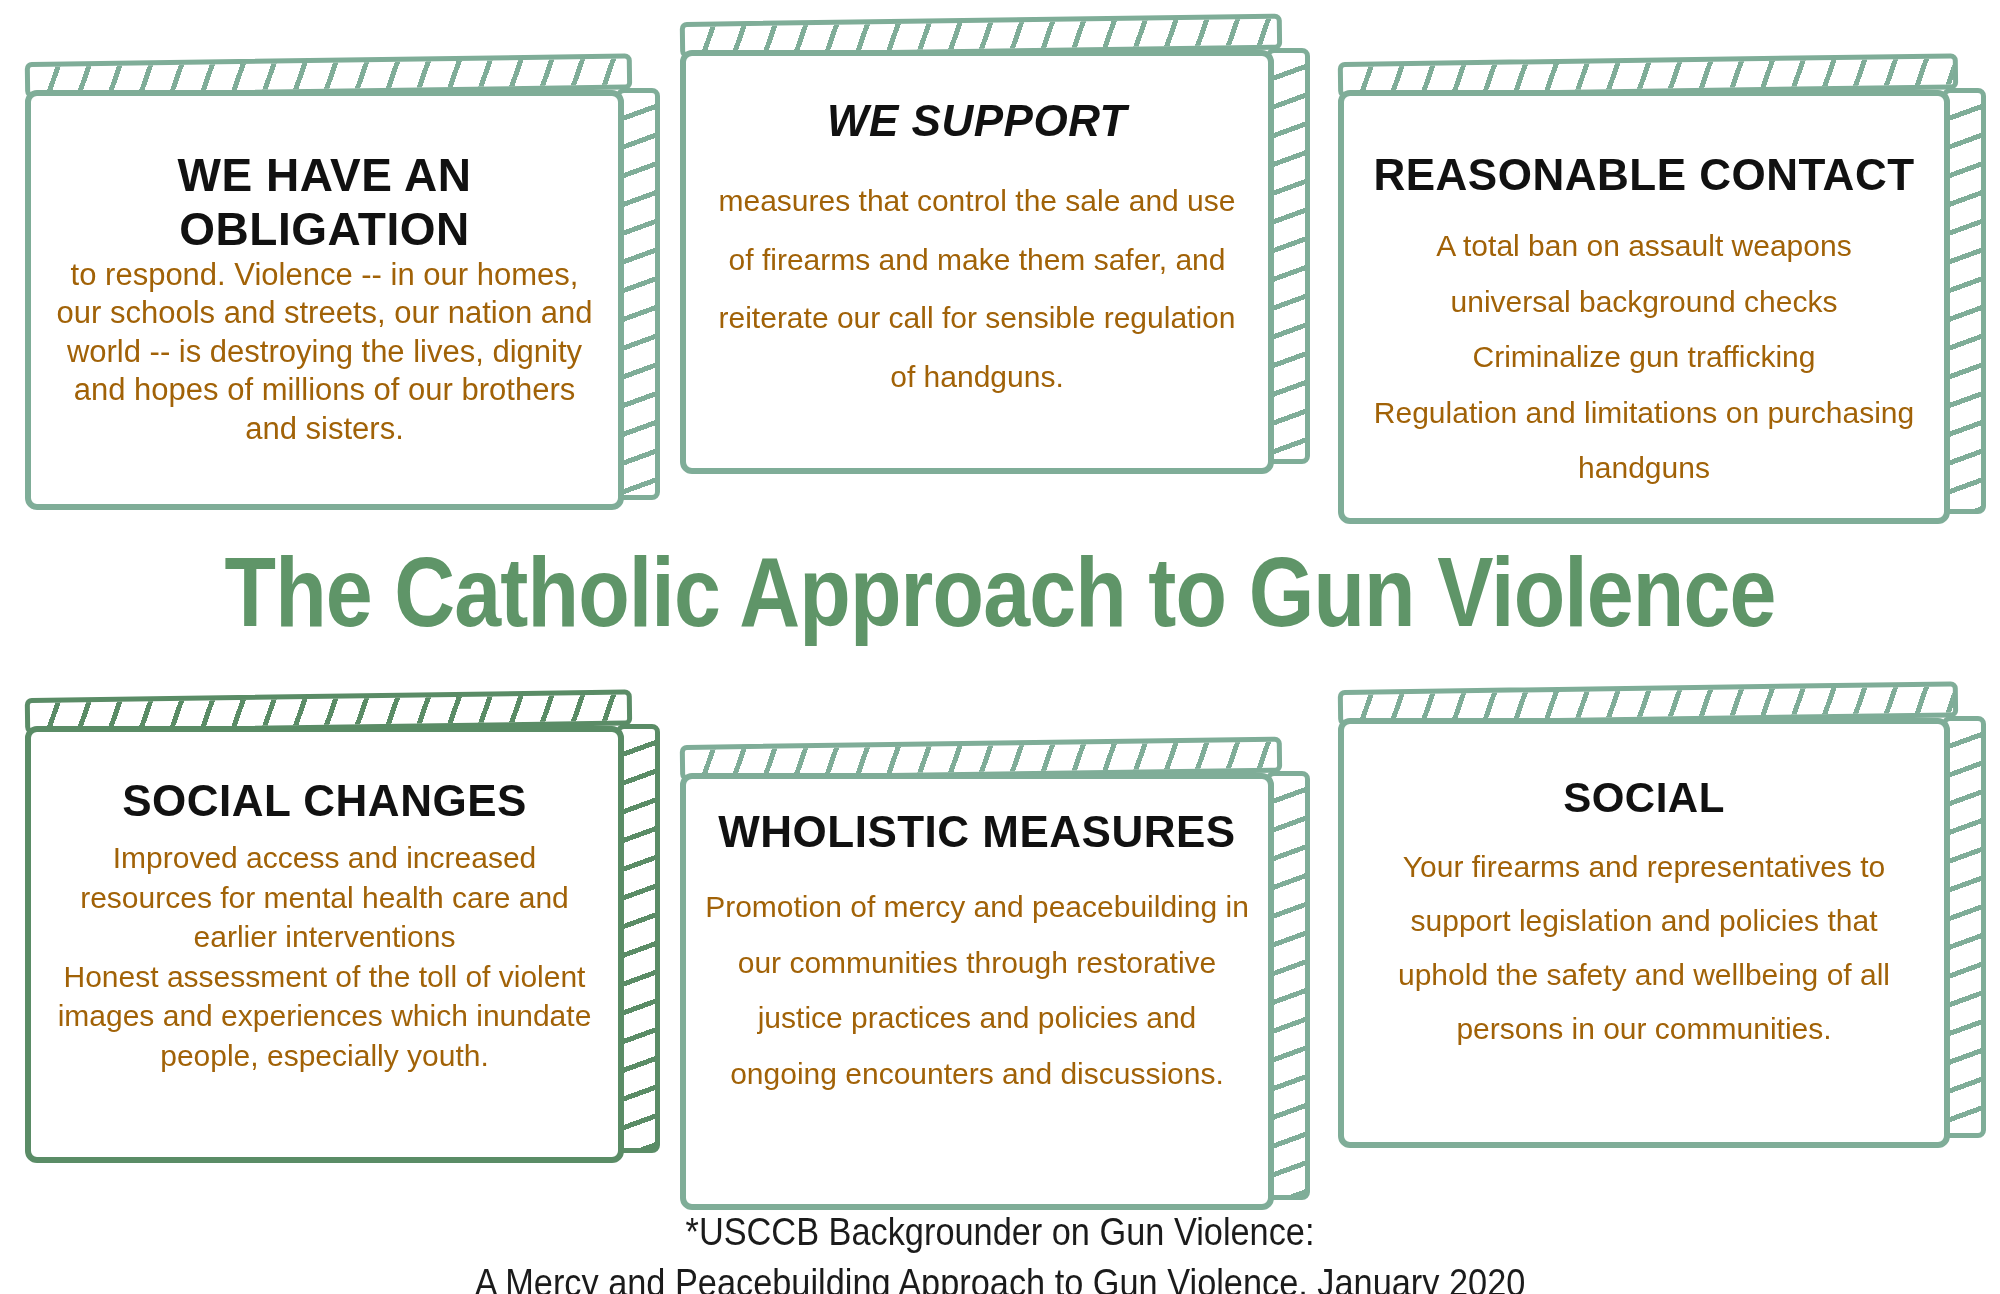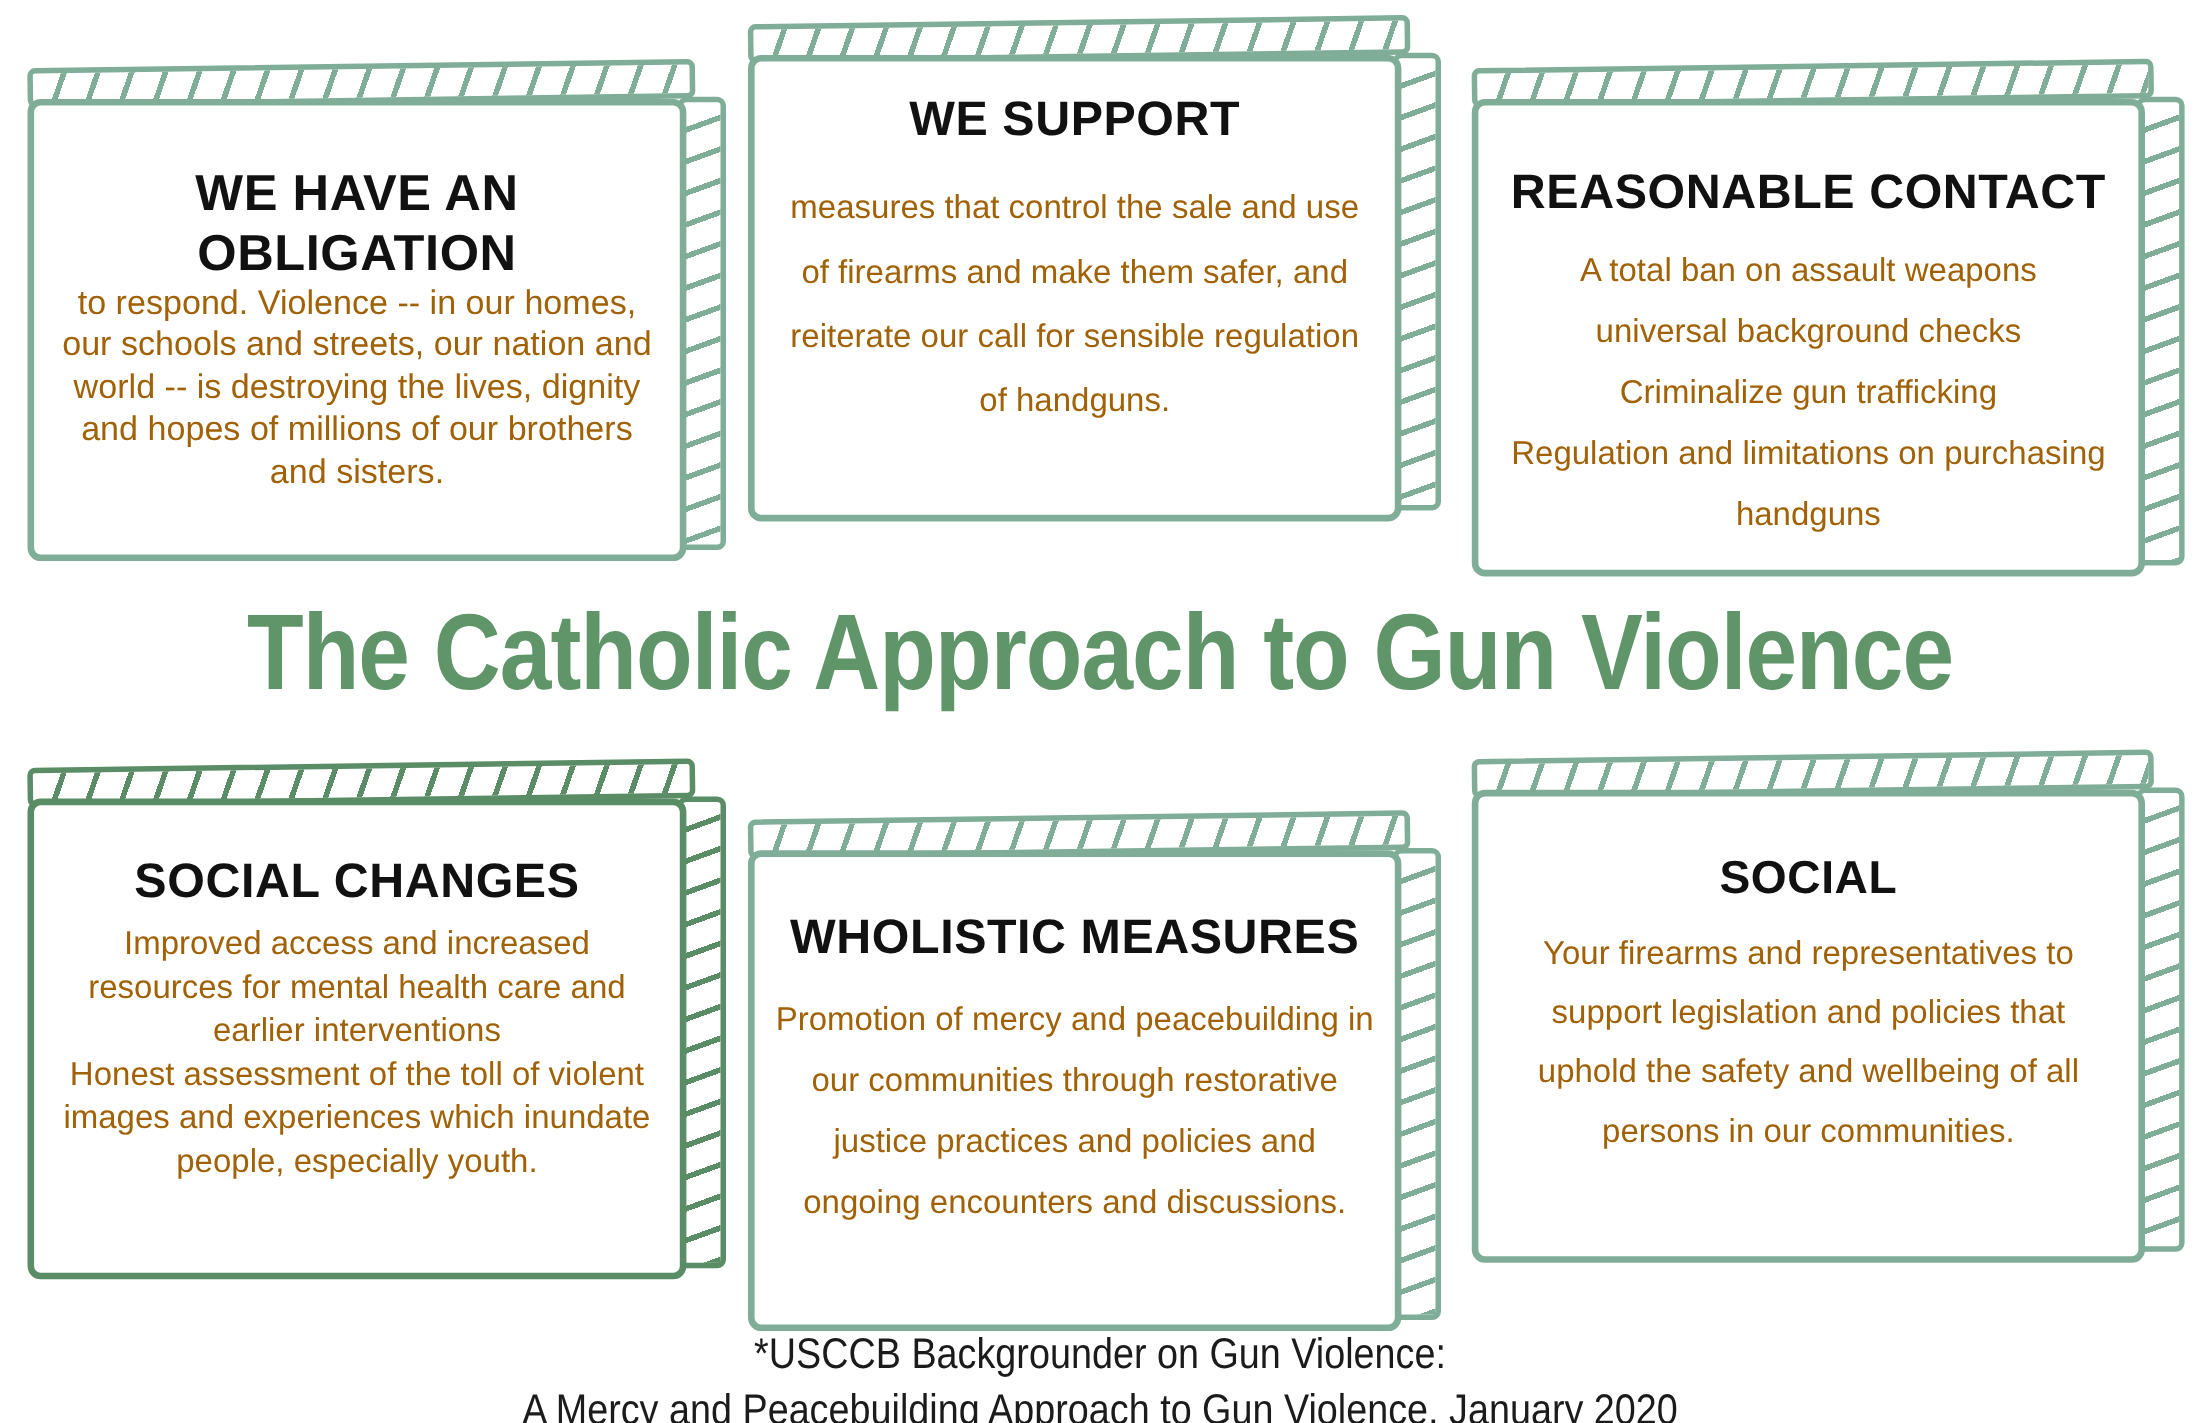--- a/index.html
+++ b/index.html
@@ -60,30 +60,30 @@
   .b2{left:680px;top:22px;width:630px;height:452px;}
   .b3{left:1338px;top:62px;width:648px;height:462px;}
   .b4{left:25px;top:698px;width:635px;height:465px;}
   .b5{left:680px;top:745px;width:630px;height:465px;}
   .b6{left:1338px;top:690px;width:648px;height:458px;}
 
   
   .b1 .panel-heading{margin-top:52px;font-size:46px;}
   .b1 .panel-body{line-height:1.24;font-size:31px;}
 
-  .b2 .panel-heading{margin-top:28px;}
+  .b2 .panel-heading{margin-top:40px;font-style:italic;}
   .b2 .panel-body{margin-top:26px;line-height:1.95;}
 
   .b3 .panel-heading{margin-top:54px;}
   .b3 .panel-body{margin-top:18px;line-height:1.85;}
 
   .b4 .panel-heading{margin-top:44px;}
   .b4 .panel-body{margin-top:12px;line-height:1.32;}
 
-  .b5 .panel-heading{margin-top:48px;}
+  .b5 .panel-heading{margin-top:28px;}
   .b5 .panel-body{margin-top:22px;line-height:1.85;}
 
   .b6 .panel-heading{margin-top:50px;font-size:42px;}
   .b6 .panel-body{margin-top:18px;line-height:1.8;}
 
   
   .main-title{
     position:absolute;top:536px;left:0;width:100%;
     text-align:center;
     font-weight:bold;

